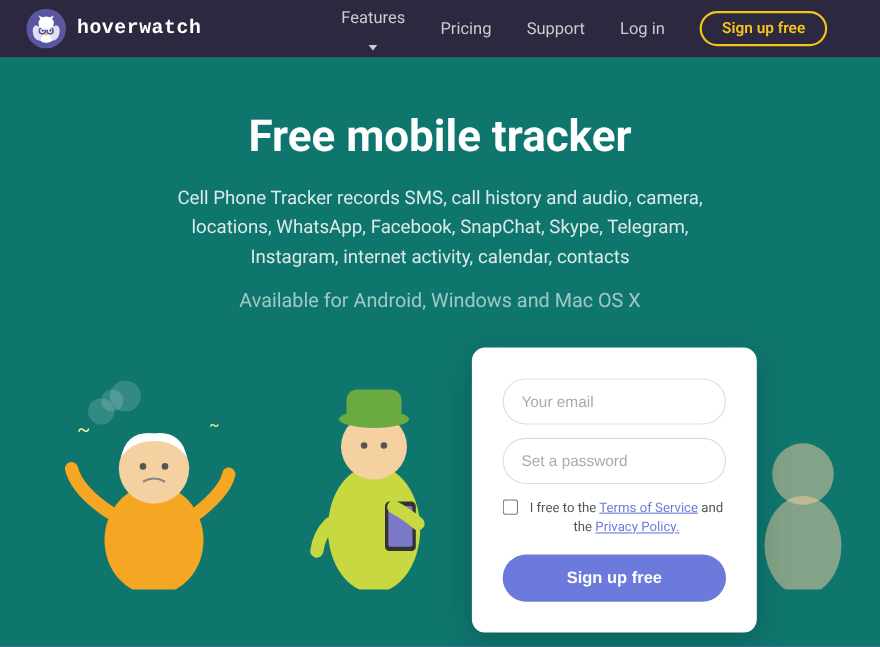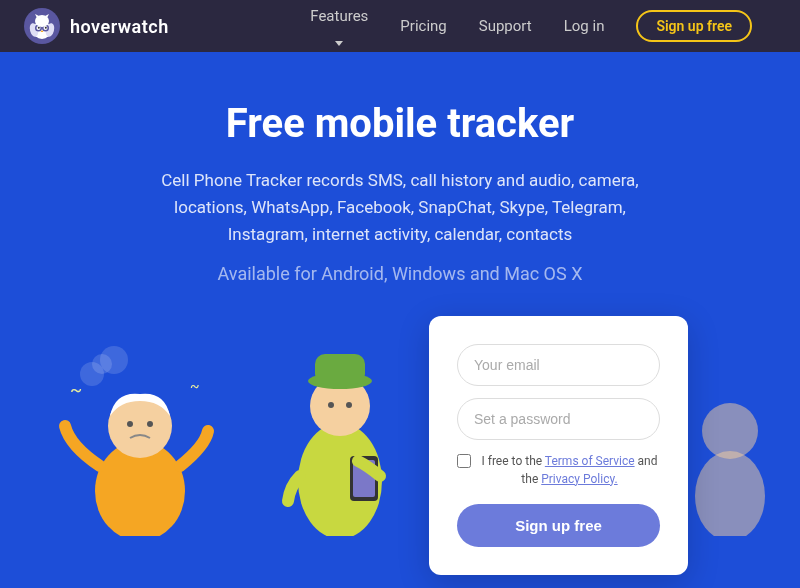--- a/index.html
+++ b/index.html
@@ -29,20 +29,21 @@
     }
     .logo-icon {
       width: 36px;
       height: 36px;
     }
     .logo-text {
       color: #fff;
       font-size: 18px;
       font-weight: 600;
       letter-spacing: 0.5px;
+      font-family: Liberation Mono, monospace;
     }
     .navbar-nav {
       display: flex;
       align-items: center;
       gap: 32px;
       margin-left: auto;
       margin-right: 24px;
     }
     .nav-link {
       color: #ccc;
@@ -71,21 +72,21 @@
       border-radius: 20px;
       padding: 6px 18px;
       font-size: 14px;
       font-weight: 600;
       cursor: pointer;
       text-decoration: none;
     }
 
     
     .hero {
-      background: #1d4ed8;
+      background: #0f766e;
       padding: 48px 20px 0;
       text-align: center;
       position: relative;
       height: calc(588px - 52px);
     }
     .hero-title {
       color: #fff;
       font-size: 40px;
       font-weight: 700;
       margin-bottom: 20px;

